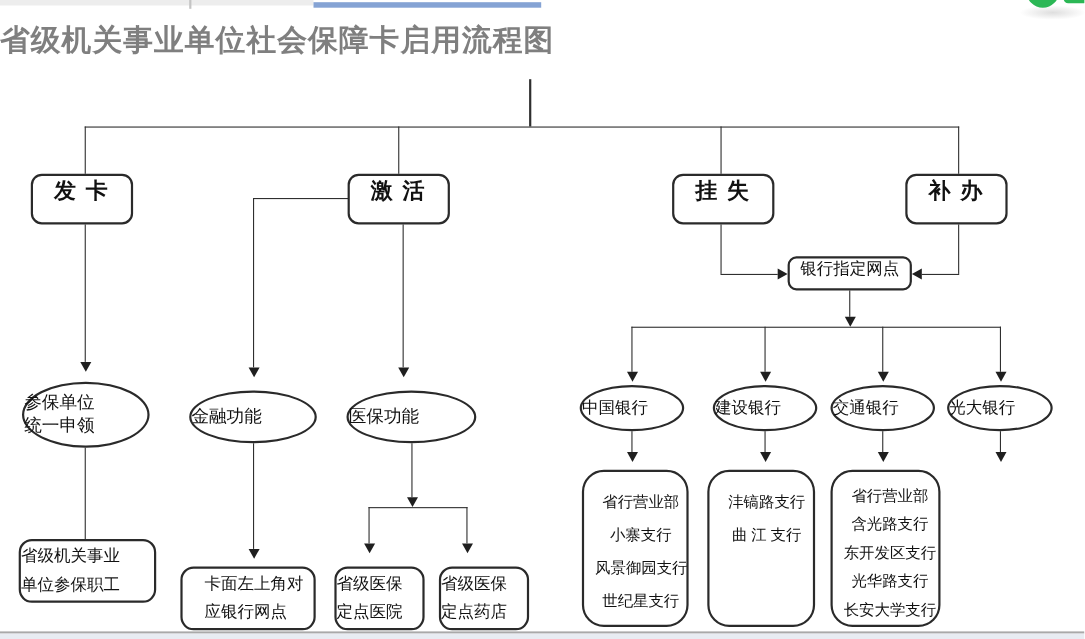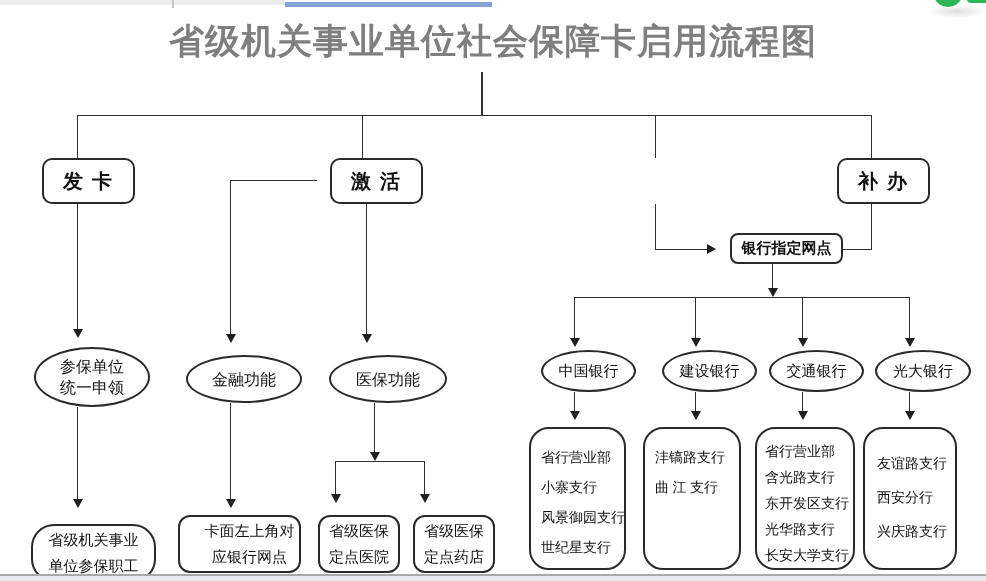--- a/index.html
+++ b/index.html
@@ -11,51 +11,51 @@
   .top-strip{position:absolute;left:0;top:0;width:285px;height:5px;background:#ededed;}
   .top-tick{position:absolute;left:172px;top:0;width:2px;height:8px;background:#c4c4c4;}
   .blue-bar{position:absolute;left:285px;top:2px;width:207px;height:5px;background:#85a3d4;}
   .green-circle{position:absolute;left:933px;top:-23px;width:30px;height:30px;border-radius:50%;background:#2bb755;}
   .green-rect{position:absolute;left:967px;top:-13px;width:22px;height:16px;border-radius:4px;background:#2bb755;}
   .widget-shadow{position:absolute;left:927px;top:5px;width:60px;height:13px;border-radius:50%;
     background:radial-gradient(closest-side,#dedede,rgba(255,255,255,0));}
   .bottom-line{position:absolute;left:0;top:574px;width:986px;height:2px;background:#a9a9a9;}
   .bottom-strip{position:absolute;left:0;top:576px;width:986px;height:5px;background:#e8ecf2;}
   
-  .title{position:absolute;left:0;top:18px;width:986px;text-align:center;
-    font-size:35px;font-weight:bold;color:#7f7f7f;letter-spacing:1px;}
+  .title{position:absolute;left:0;top:18px;width:986px;
+    font-size:27px;font-weight:bold;color:#7f7f7f;letter-spacing:1px;}
   
   .ln{position:absolute;background:#2f2f2f;}
   .ah{position:absolute;width:0;height:0;}
   .ah.down{border-left:5px solid transparent;border-right:5px solid transparent;border-top:9px solid #1f1f1f;}
   .ah.right{border-top:5px solid transparent;border-bottom:5px solid transparent;border-left:9px solid #1f1f1f;}
   .ah.left{border-top:5px solid transparent;border-bottom:5px solid transparent;border-right:9px solid #1f1f1f;}
   
   .node{position:absolute;border:2px solid #2a2a2a;border-radius:10px;background:#fff;
-    display:flex;align-items:center;justify-content:center;box-sizing:border-box;margin-left:14px;}
+    display:flex;align-items:flex-start;justify-content:center;box-sizing:border-box;}
   .proc{font-size:20px;font-weight:bold;letter-spacing:2px;}
   .ellipse{border-radius:50%;flex-direction:column;font-size:16px;line-height:21px;}
   .small-label{font-size:15px;}
   .two-line{flex-direction:column;font-size:15px;line-height:26px;text-align:center;}
   .branch-box{position:absolute;border:2px solid #2a2a2a;border-radius:20px;background:#fff;
-    box-sizing:border-box;font-size:14px;}
+    box-sizing:border-box;font-size:14px;text-align:center;}
   .branch-box div{white-space:nowrap;}
   .bb-4{padding:14px 0 0 10px;line-height:30px;}
   .bb-5{padding:10px 0 0 8px;line-height:26px;}
   .bb-3{padding:18px 0 0 12px;line-height:34px;}
   
   .n-issue{left:28px;top:158px;width:93px;height:46px;}
   .n-activate{left:316px;top:158px;width:93px;height:46px;}
   .n-loss{left:611px;top:158px;width:93px;height:46px;}
   .n-replace{left:823px;top:158px;width:93px;height:46px;}
   .n-apply{left:20px;top:347px;width:116px;height:60px;}
   .n-finance{left:172px;top:355px;width:116px;height:48px;}
   .n-medical{left:315px;top:355px;width:118px;height:48px;}
-  .n-banknet{left:716px;top:233px;width:113px;height:31px;border-radius:8px;font-weight:bold;}
-  .n-staff{left:17px;top:524px;width:125px;height:58px;border-radius:23px;}
+  .n-banknet{left:716px;top:233px;width:113px;height:31px;border-radius:8px;}
+  .n-staff{left:17px;top:490px;width:125px;height:58px;border-radius:12px;}
   .n-card{left:164px;top:515px;width:123px;height:58px;border-radius:12px;padding-left:20px;}
   .n-hospital{left:304px;top:515px;width:82px;height:58px;border-radius:12px;}
   .n-pharmacy{left:399px;top:515px;width:82px;height:58px;border-radius:12px;}
   .n-boc{left:527px;top:350px;width:95px;height:42px;}
   .n-ccb{left:648px;top:350px;width:95px;height:42px;}
   .n-bocom{left:755px;top:350px;width:95px;height:42px;}
   .n-ceb{left:861px;top:350px;width:96px;height:42px;}
   .bb0{left:529px;top:427px;width:97px;height:143px;}
   .bb1{left:643px;top:427px;width:98px;height:143px;}
   .bb2{left:755px;top:427px;width:100px;height:143px;}
@@ -135,20 +135,23 @@
   <div class="ah down" style="left:797.5px;top:411px;"></div>
   <div class="ln" style="left:909px;top:392px;width:1px;height:19px;"></div>
   <div class="ah down" style="left:904.5px;top:411px;"></div>
 
   <div class="node proc n-issue">
     <span>发 卡</span>
   </div>
   <div class="node proc n-activate">
     <span>激 活</span>
   </div>
+  <div class="node proc n-loss">
+    <span>挂 失</span>
+  </div>
   <div class="node proc n-replace">
     <span>补 办</span>
   </div>
 
   <div class="node ellipse n-apply">
     <span>参保单位</span>
     <span>统一申领</span>
   </div>
   <div class="node ellipse n-finance">
     <span>金融功能</span>
@@ -201,22 +204,17 @@
     <div>沣镐路支行</div>
     <div>曲 江 支行</div>
   </div>
   <div class="branch-box bb-5 bb2">
     <div>省行营业部</div>
     <div>含光路支行</div>
     <div>东开发区支行</div>
     <div>光华路支行</div>
     <div>长安大学支行</div>
   </div>
-  <div class="branch-box bb-3 bb3">
-    <div>友谊路支行</div>
-    <div>西安分行</div>
-    <div>兴庆路支行</div>
-  </div>
 
   <div class="bottom-line"></div>
   <div class="bottom-strip"></div>
 
 </div>
 
 </body></html>

